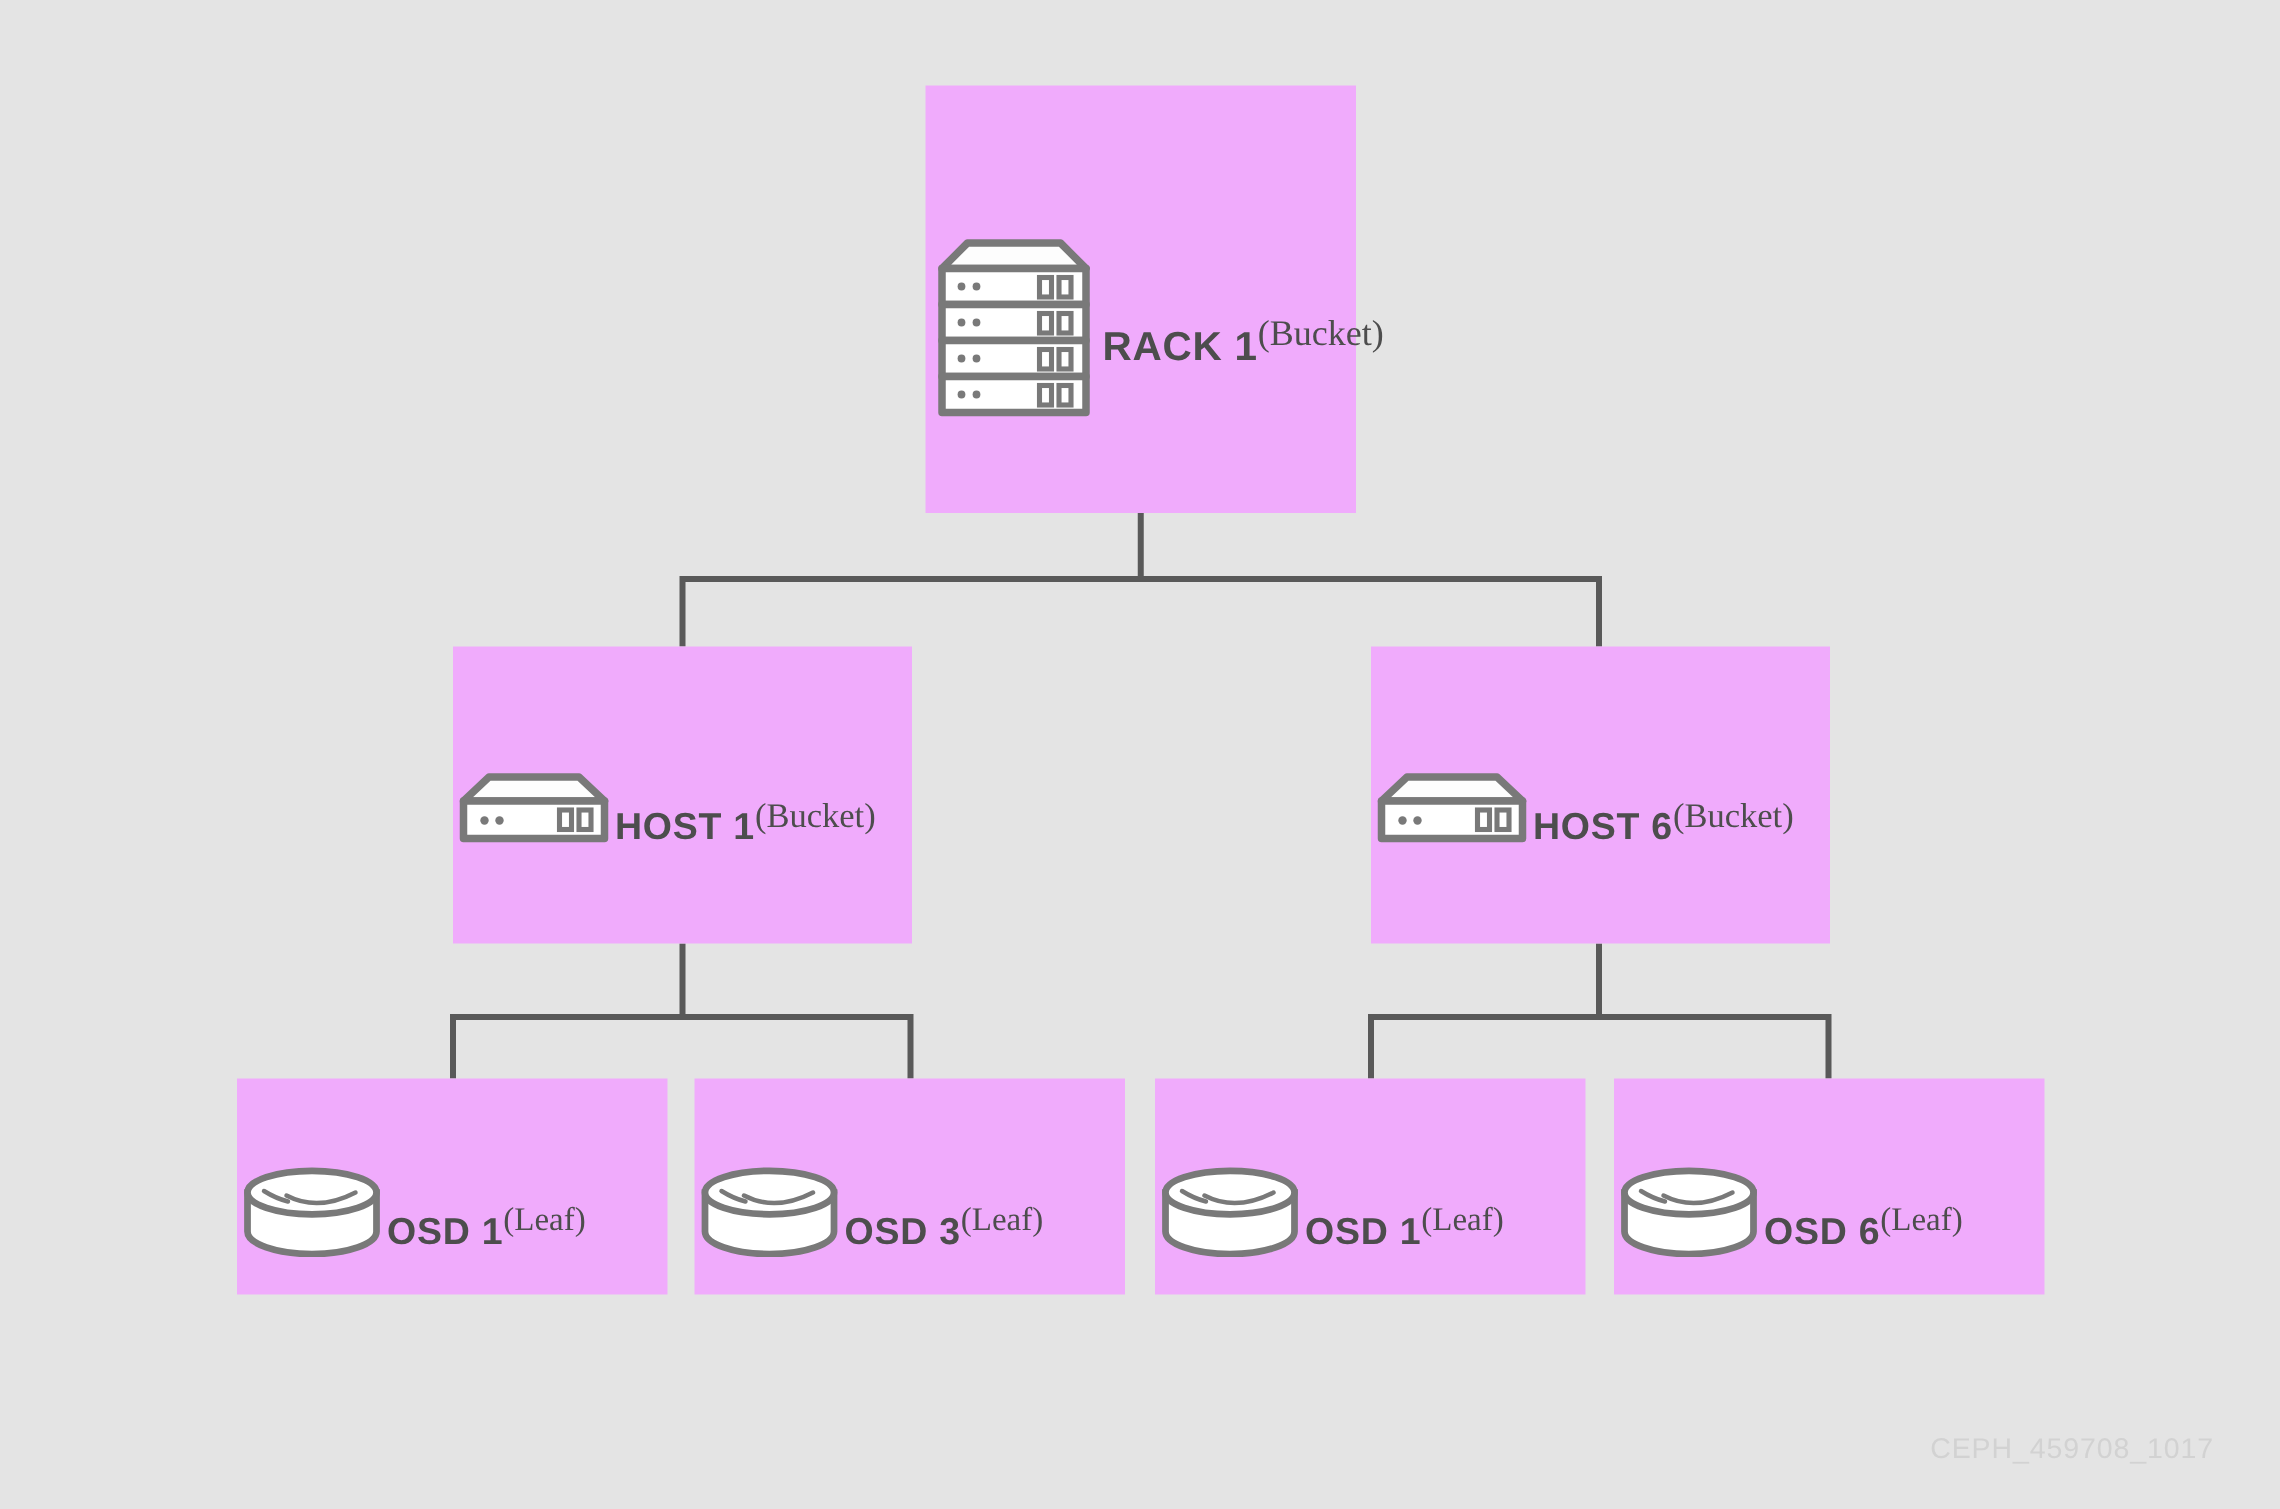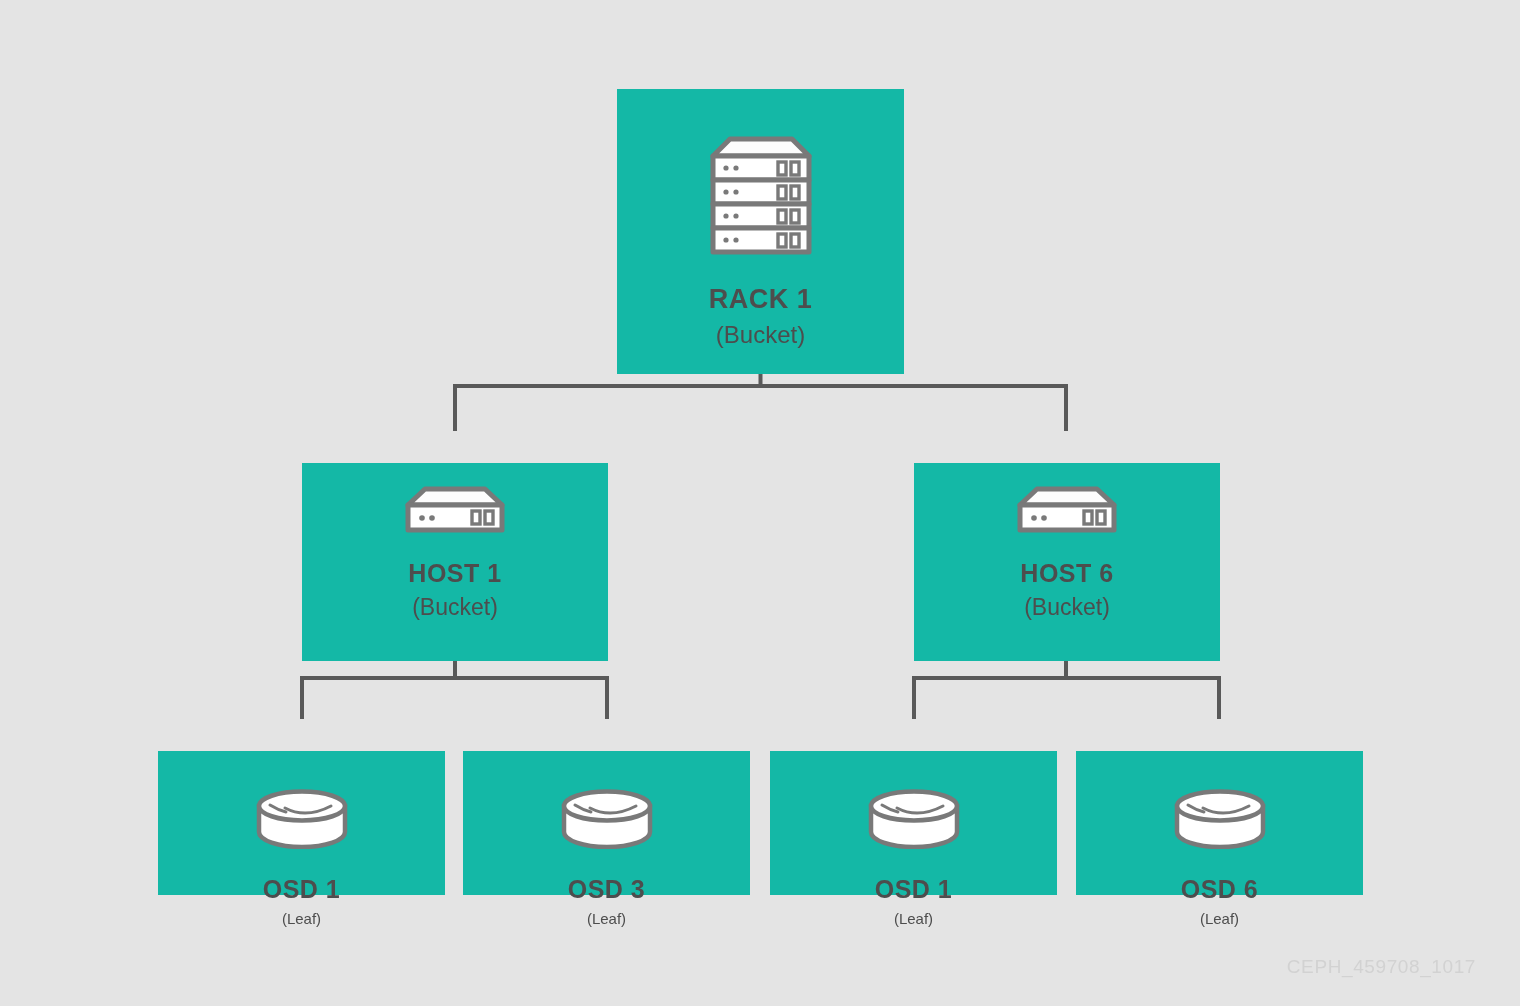--- a/index.html
+++ b/index.html
@@ -28,43 +28,42 @@
     top: 0;
     width: 1520px;
     height: 1006px;
     z-index: 1;
   }
 
   
   .node {
     position: absolute;
     z-index: 2;
-    background: #14b8a6;
+    background: #f0abfc;
     box-sizing: border-box;
     display: flex;
-    flex-direction: column;
     align-items: center;
-    margin-top: 32px;
   }
 
   .node .icon-wrap {
     display: block;
   }
 
   .node .title {
     font-weight: bold;
     color: #4d4d4d;
     letter-spacing: 0.5px;
     white-space: nowrap;
   }
 
   .node .subtitle {
     font-weight: normal;
     color: #4d4d4d;
     white-space: nowrap;
+    font-family: Liberation Serif, serif;
   }
 
   
   #node-rack {
     left: 617px;
     top: 57px;
     width: 287px;
     height: 285px;
     padding-top: 42px;
   }
@@ -104,21 +103,21 @@
   }
   #node-osd-1 { left: 158px; }
   #node-osd-2 { left: 463px; }
   #node-osd-3 { left: 770px; }
   #node-osd-4 { left: 1076px; }
   .node-osd .title {
     font-size: 25px;
     margin-top: 22px;
   }
   .node-osd .subtitle {
-    font-size: 15px;
+    font-size: 22px;
     margin-top: 6px;
   }
 
   
   #watermark {
     position: absolute;
     right: 44px;
     bottom: 28px;
     z-index: 3;
     font-size: 19px;

